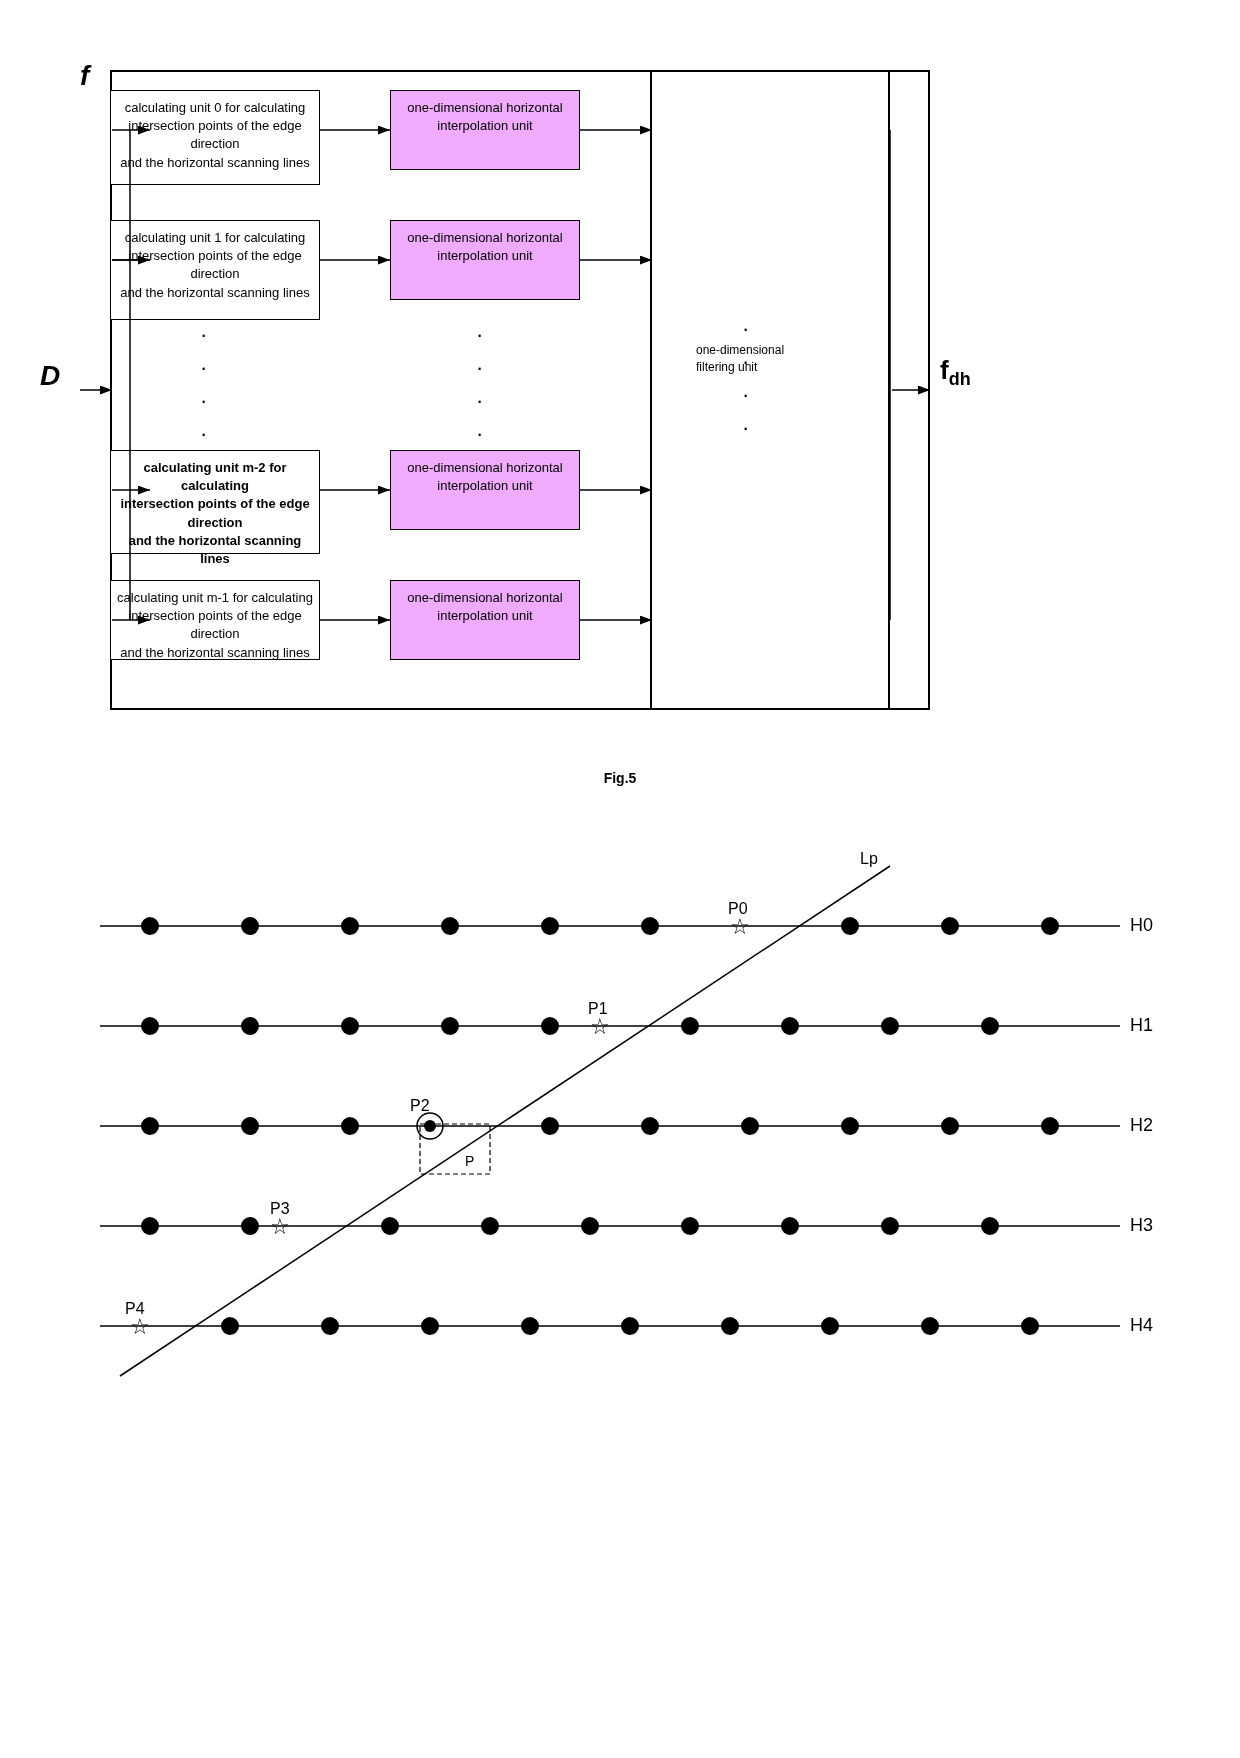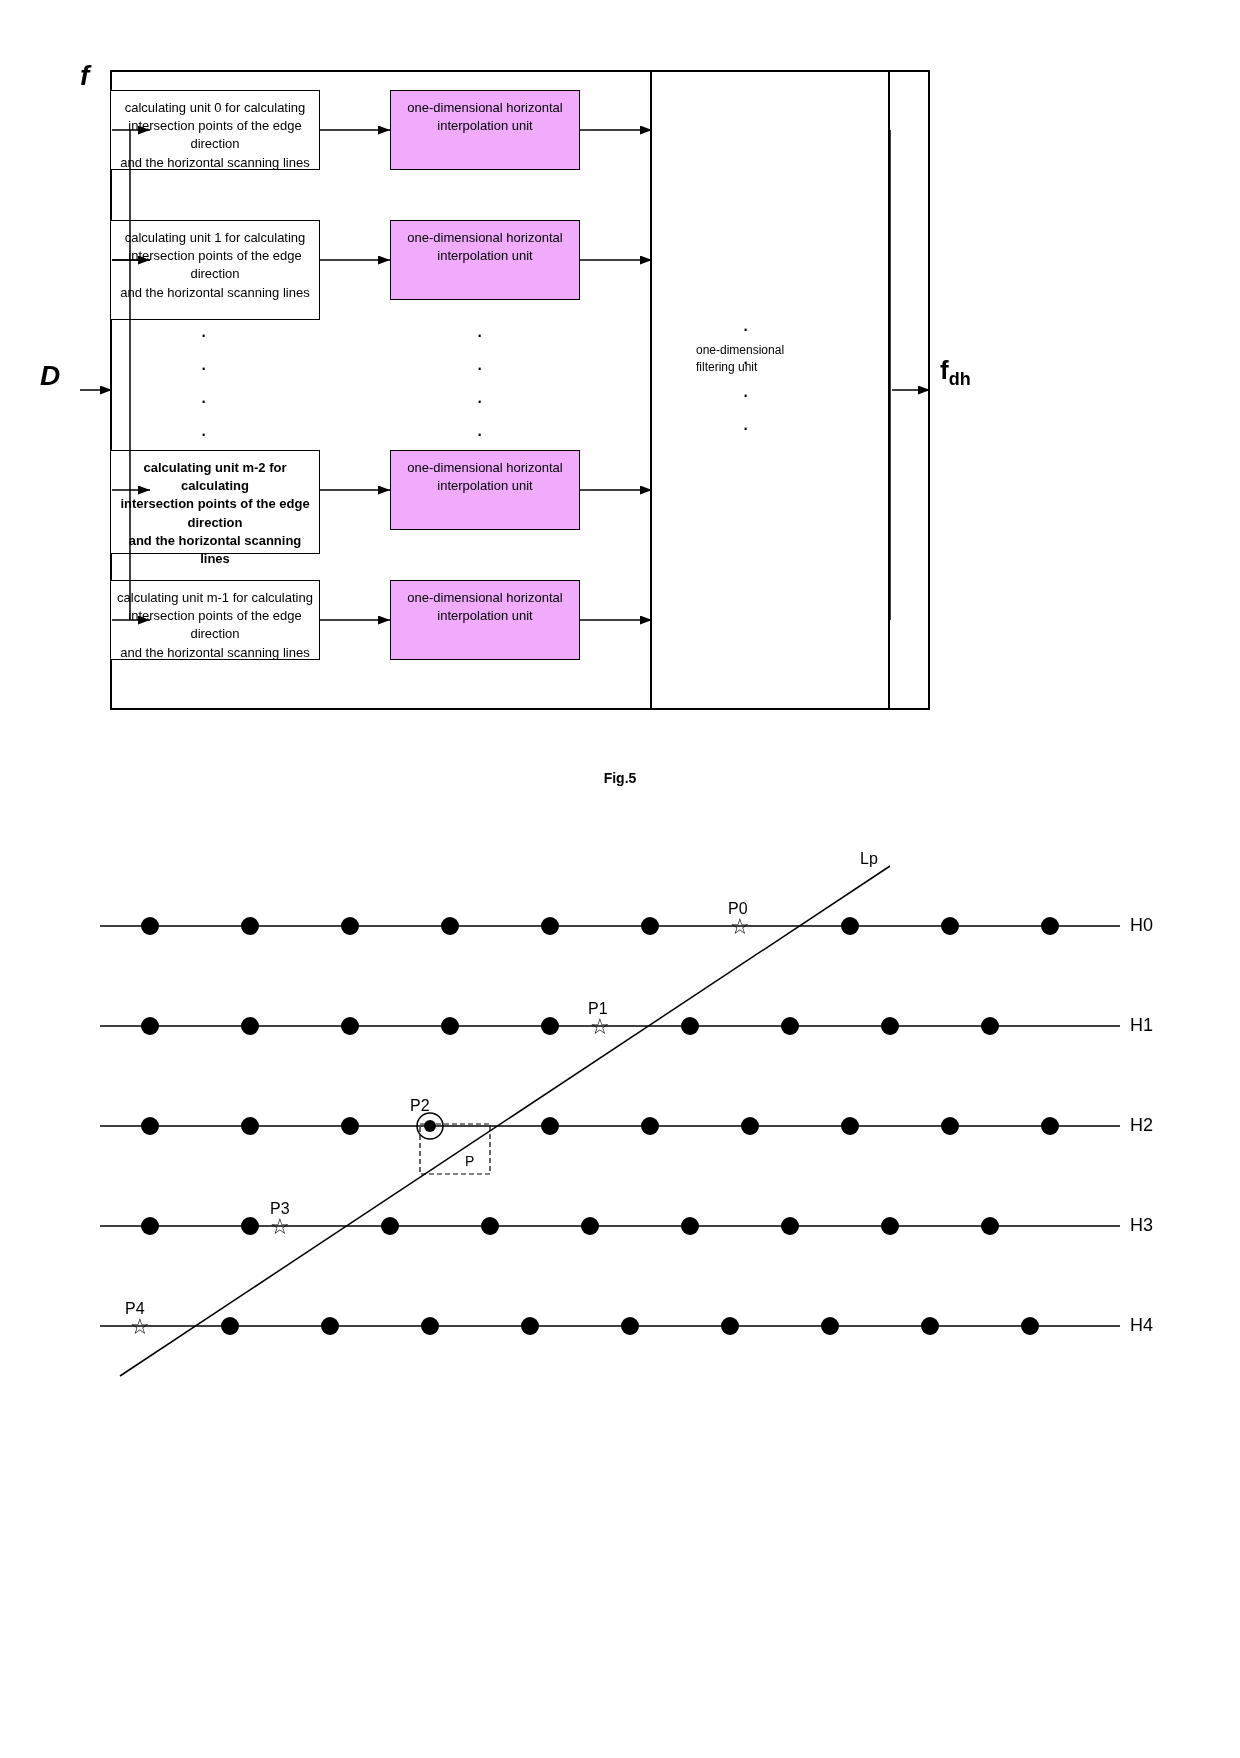--- a/index.html
+++ b/index.html
@@ -52,21 +52,21 @@
       position: absolute;
       border: 1.5px solid #000;
       background: #fff;
       text-align: center;
       font-size: 13px;
       line-height: 1.4;
       padding: 8px 6px;
       width: 210px;
     }
 
-    .calc-box-0  { left: 40px; top: 30px; height: 80px; }
+    .calc-box-0  { left: 40px; top: 30px; height: 95px; }
     .calc-box-1  { left: 40px; top: 160px; height: 100px; }
     .calc-box-m2 { left: 40px; top: 390px; height: 104px; font-weight: bold; }
     .calc-box-m1 { left: 40px; top: 520px; height: 80px; }
 
     
     .interp-box {
       position: absolute;
       border: 1.5px solid #000;
       background: #f0abfc;
       text-align: center;

